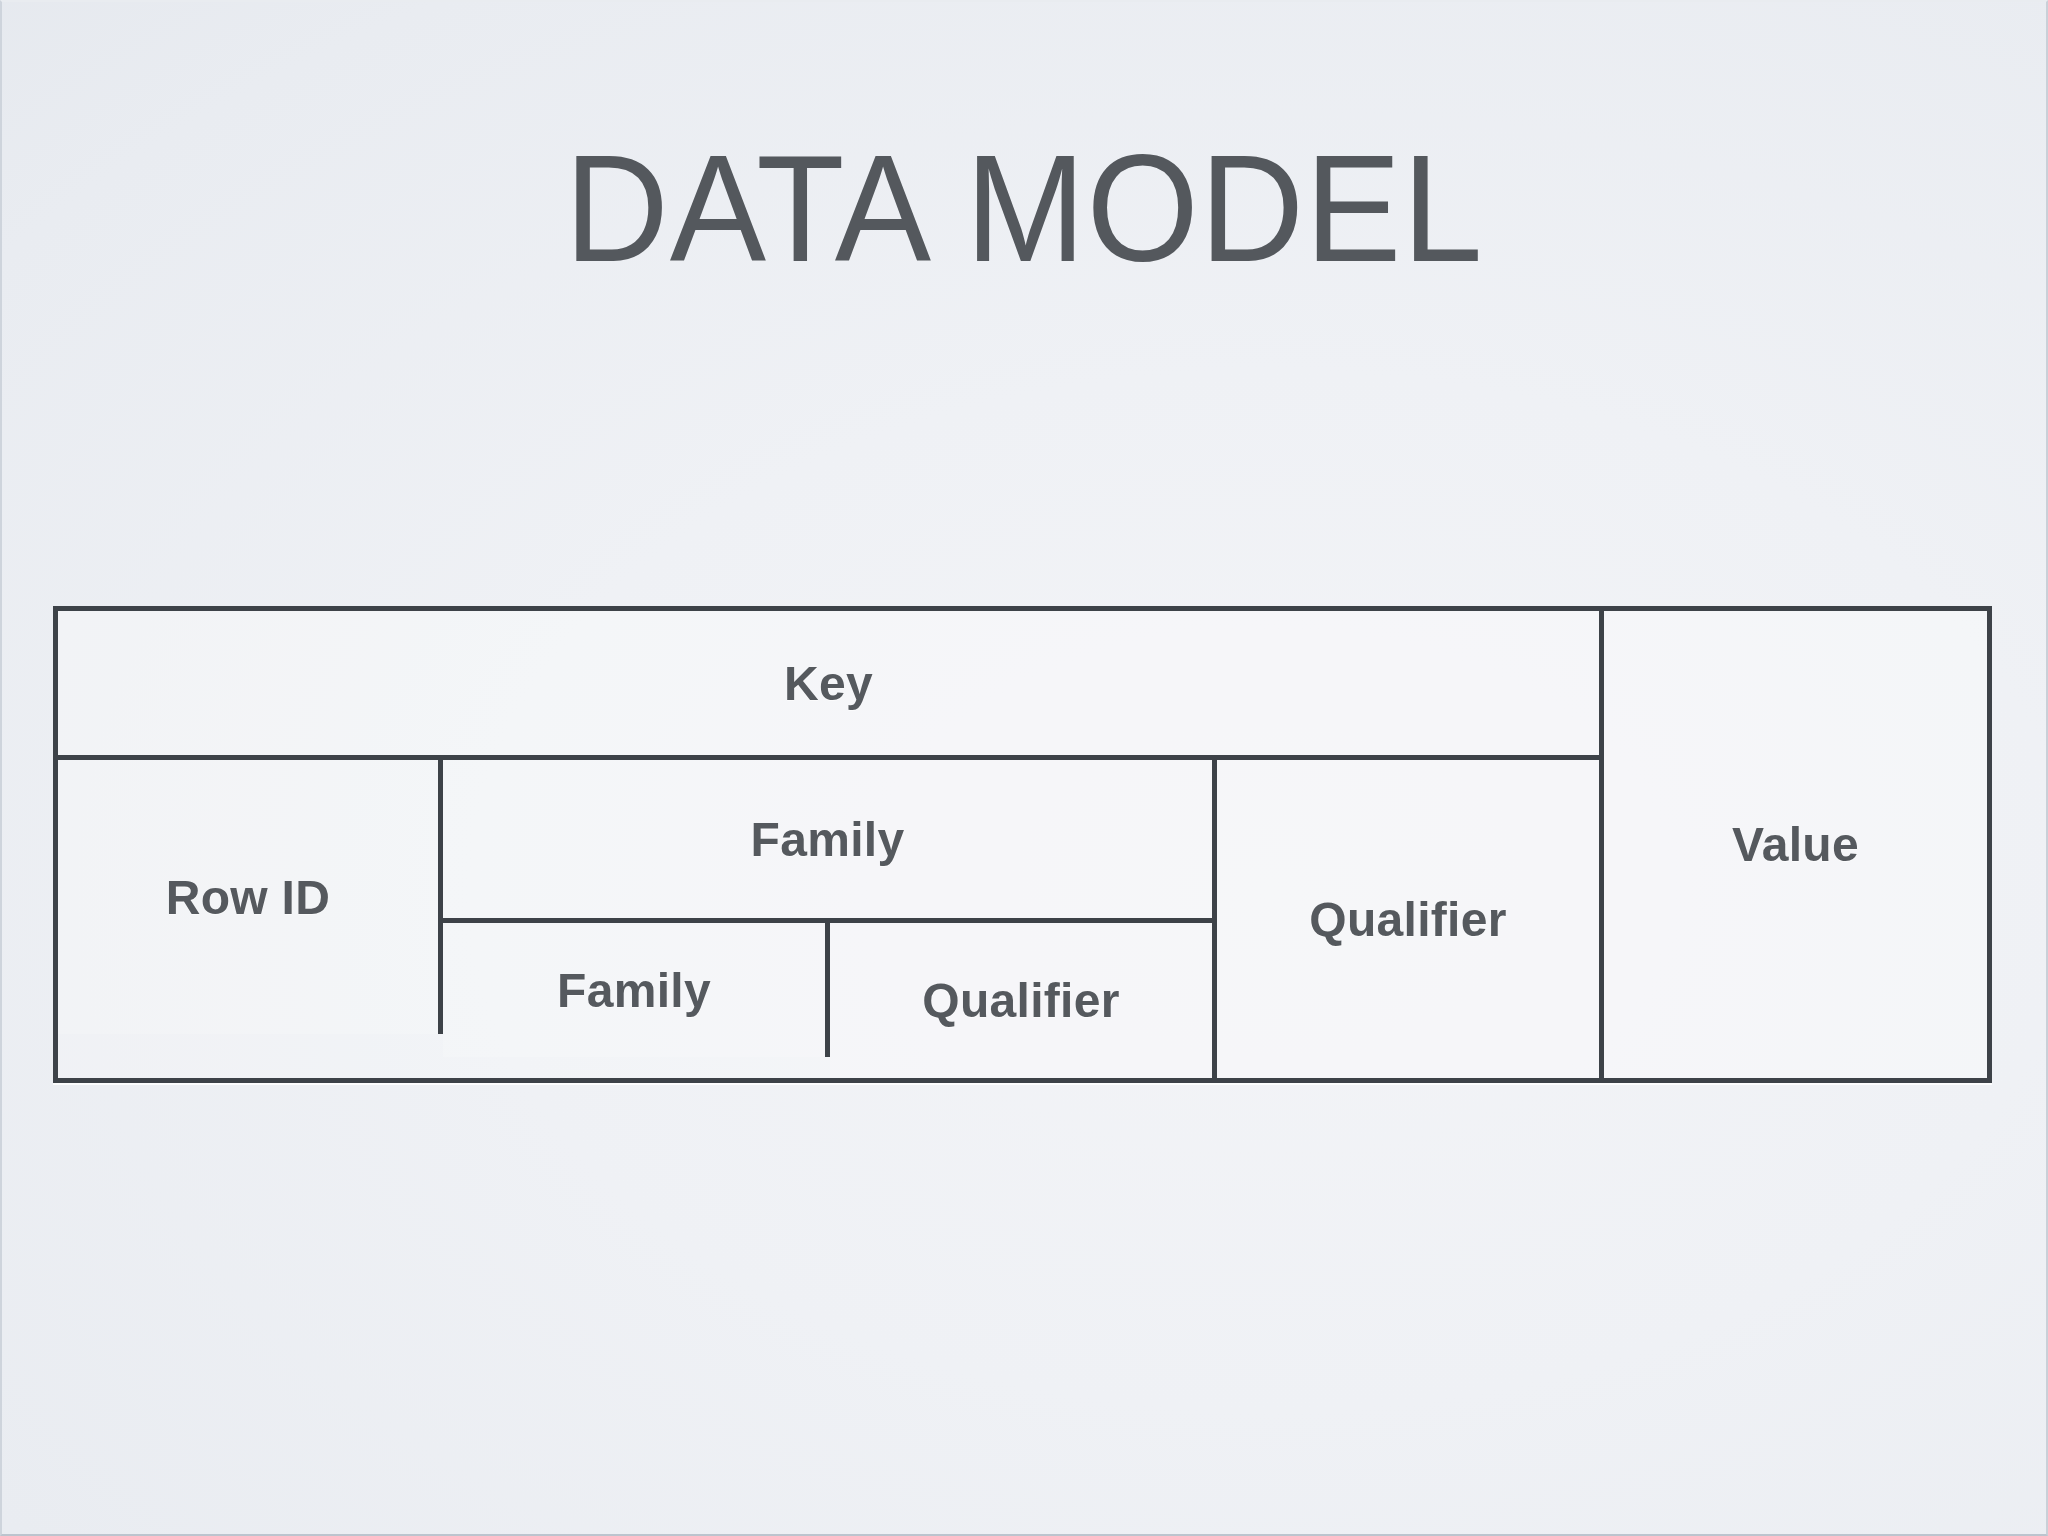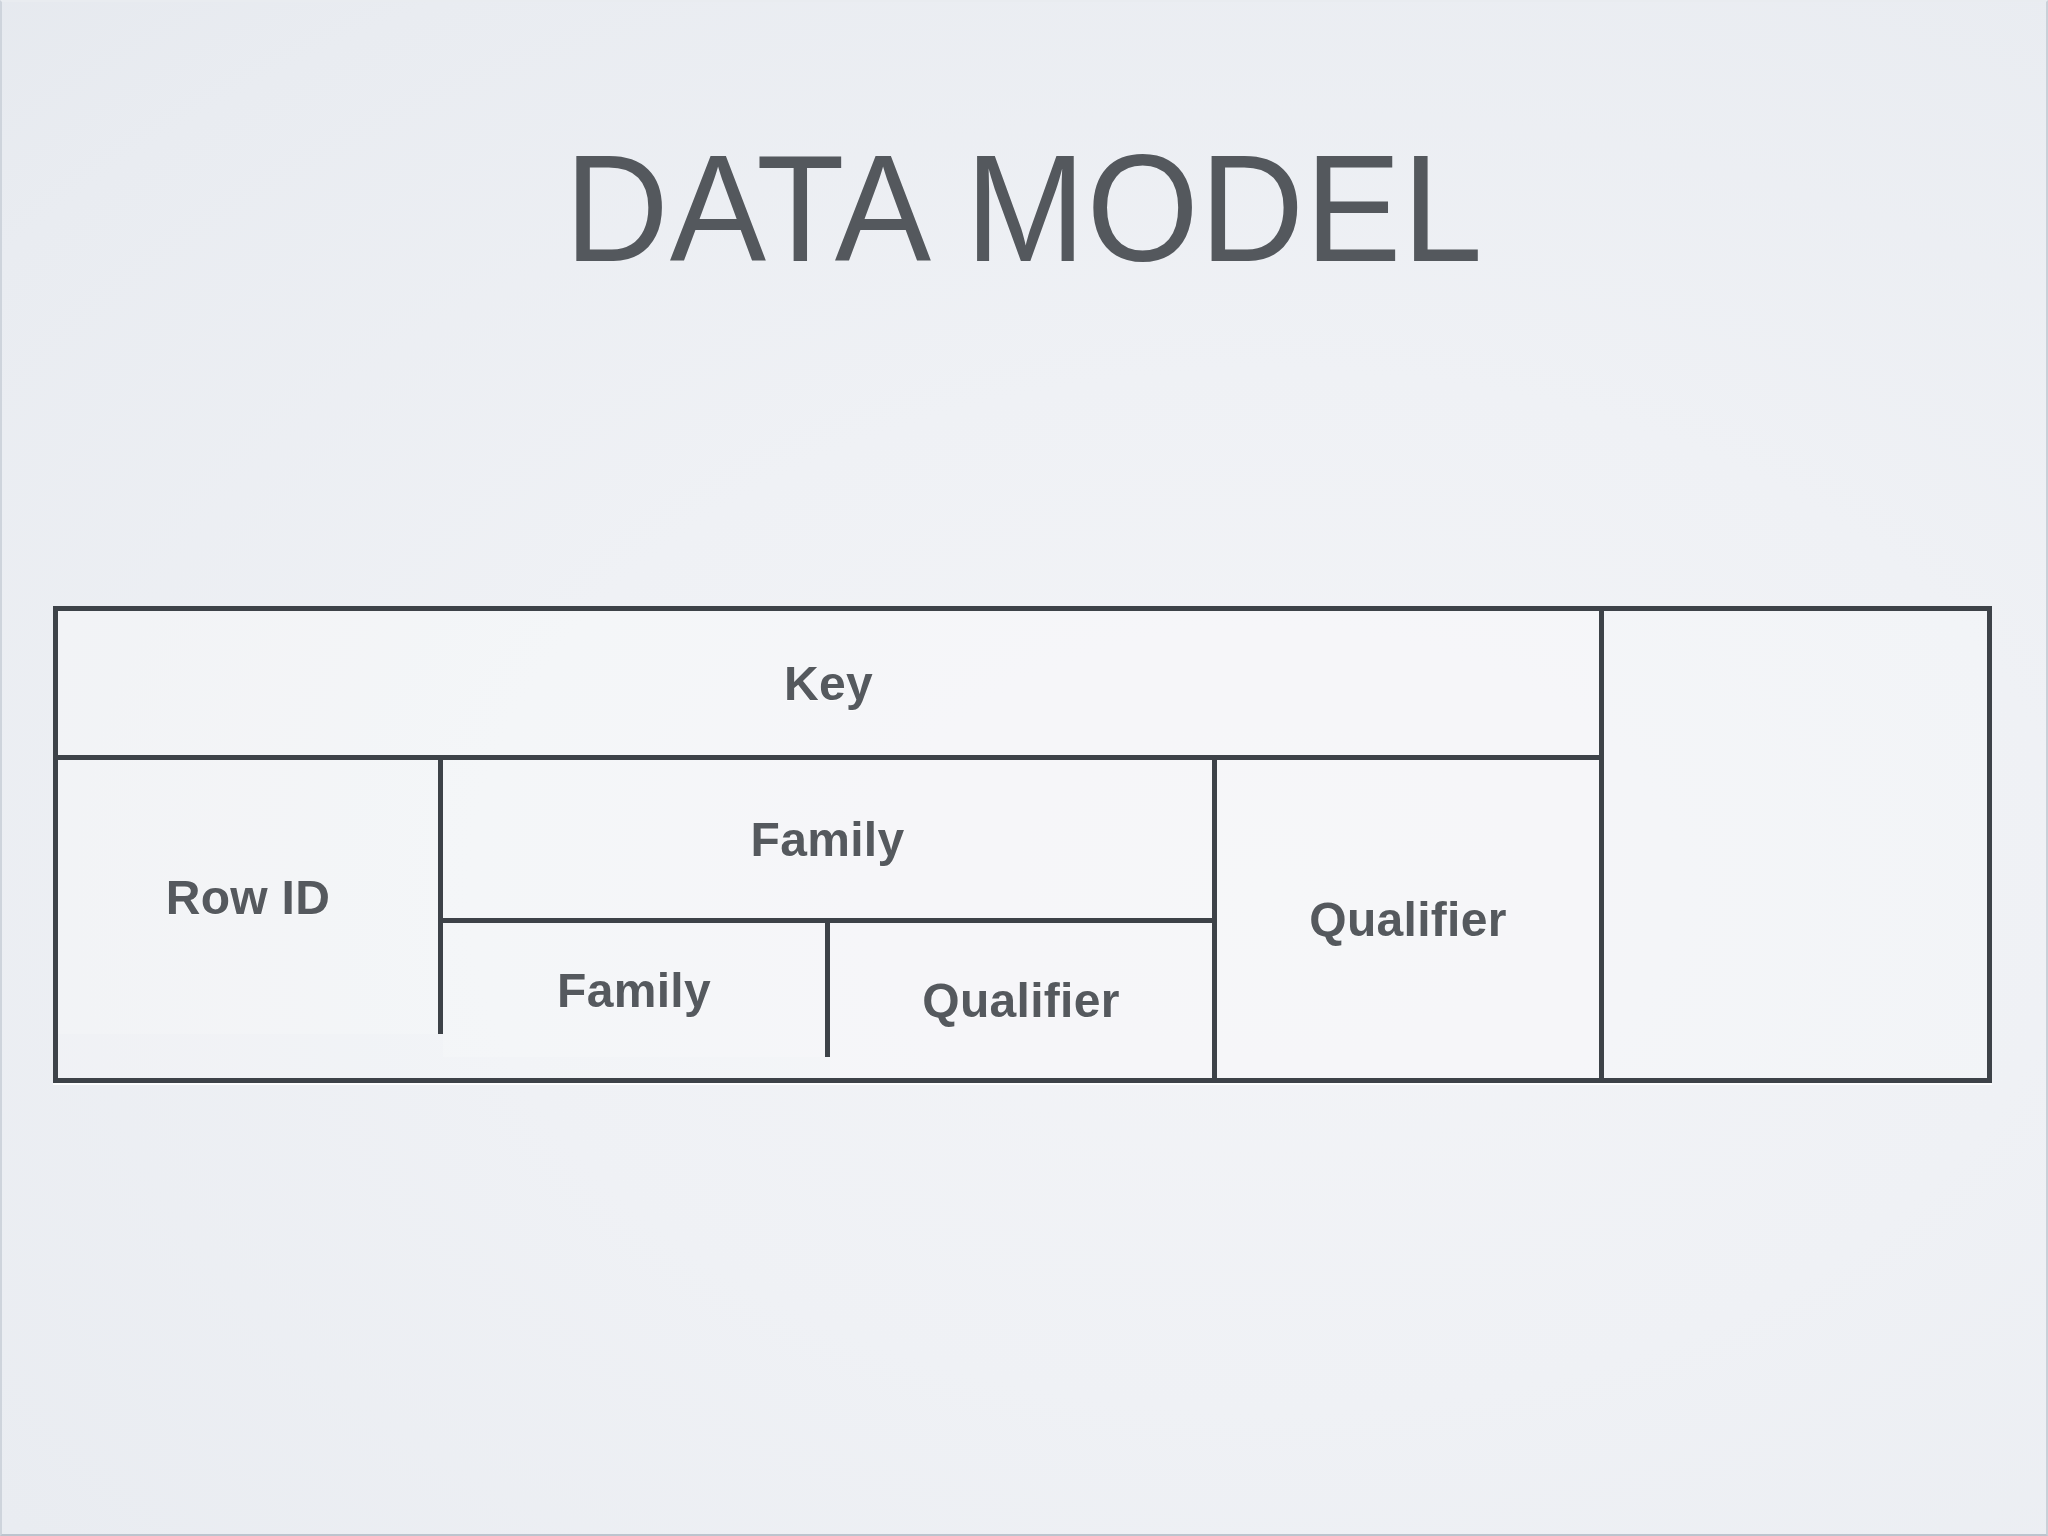--- a/index.html
+++ b/index.html
@@ -156,20 +156,21 @@
 <body>
 
 <div id="slide">
 
   <div id="title">DATA MODEL</div>
 
   <div id="data-model-table">
 
     <div class="cell" id="cell-key">Key</div>
 
+    <div class="cell" id="cell-value">Value</div>
 
     <div class="cell" id="cell-rowid">Row ID</div>
 
     <div class="cell" id="cell-column">Family</div>
 
     <div class="cell" id="cell-family">Family</div>
 
     <div class="cell" id="cell-qualifier">Qualifier</div>
 
     <div class="cell" id="cell-timestamp">Qualifier</div>

